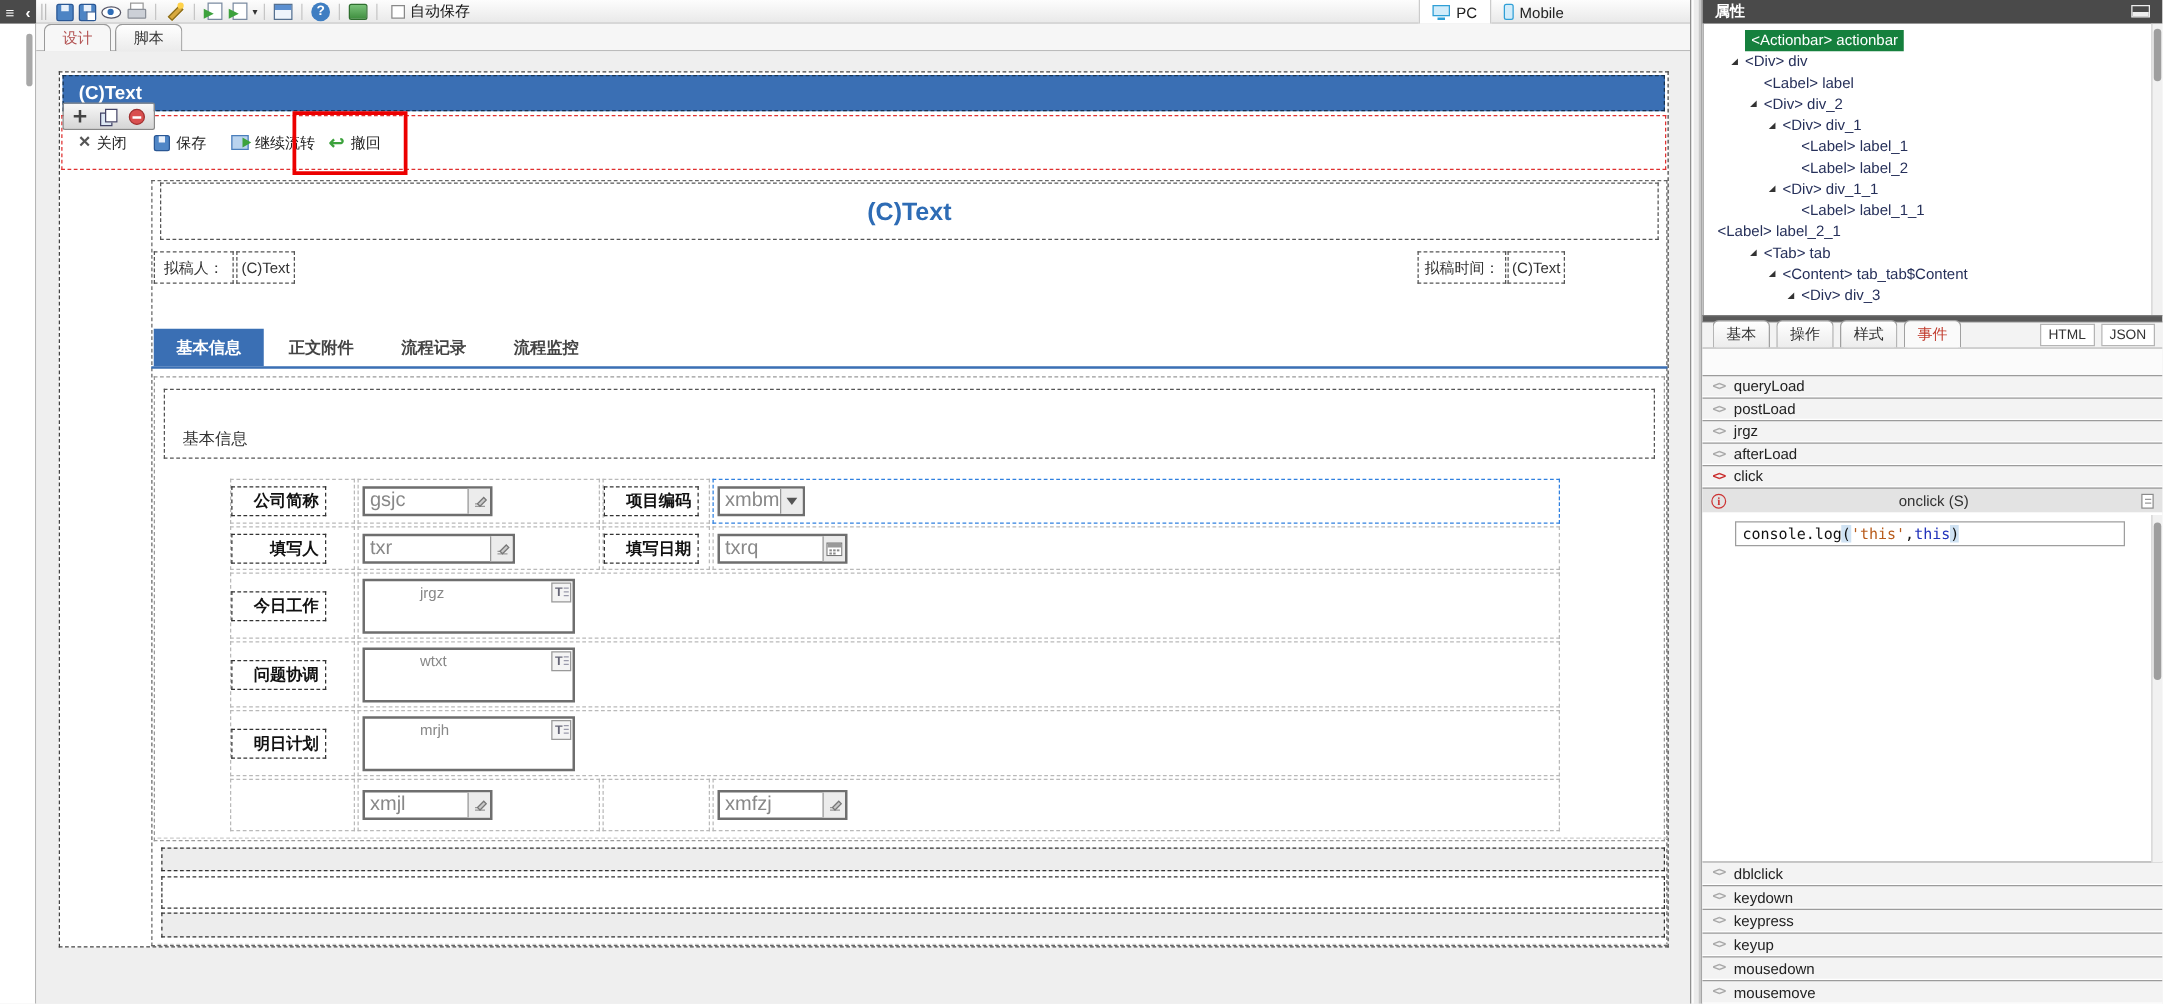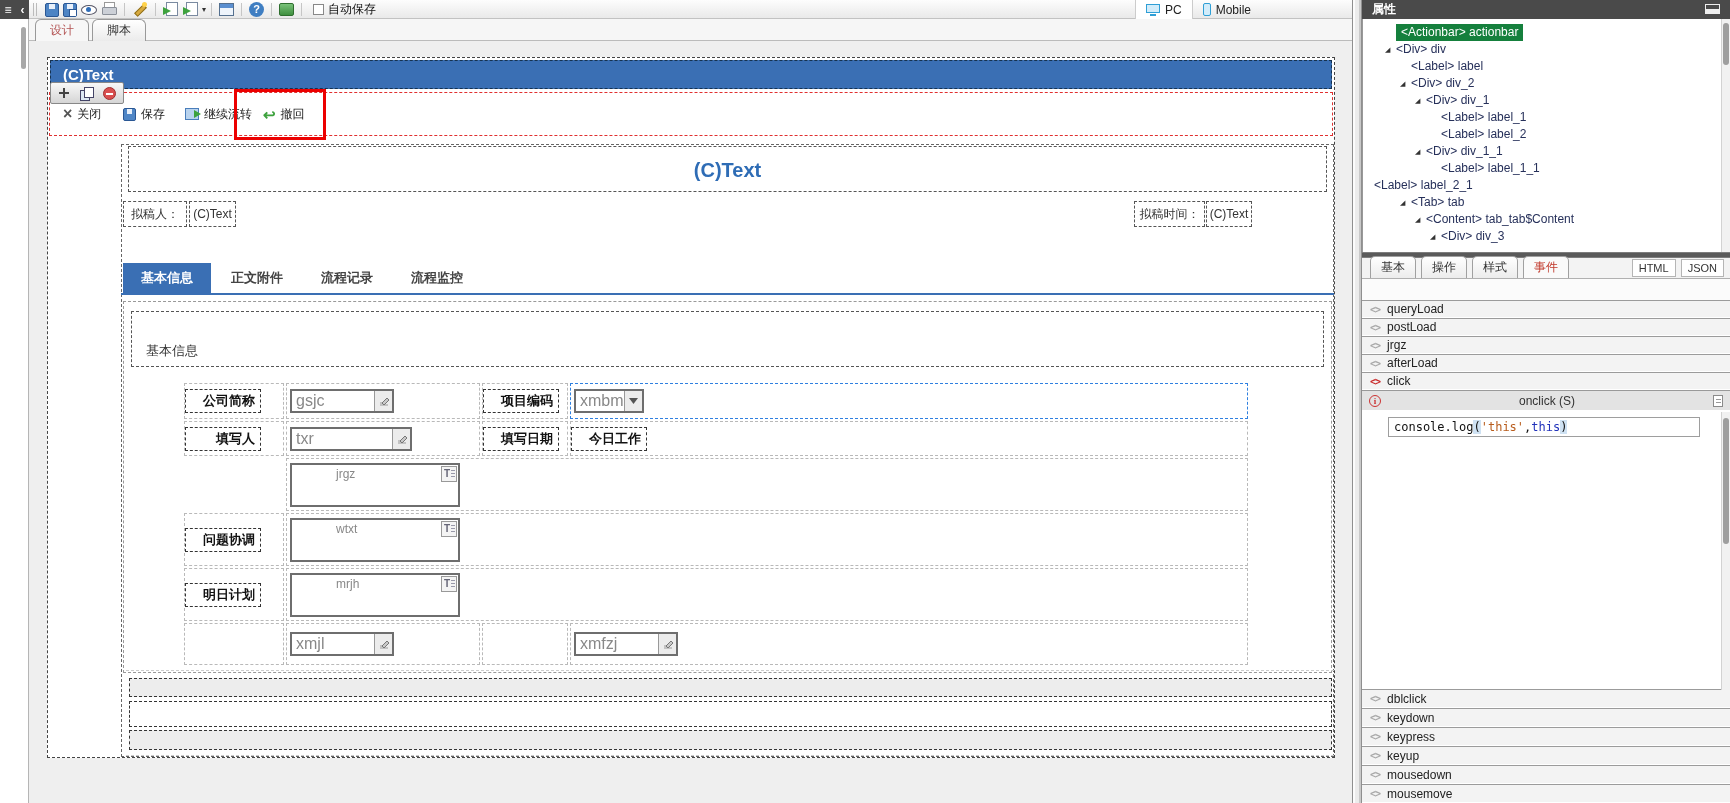--- a/index.html
+++ b/index.html
@@ -336,20 +336,38 @@
                   <path d="M2 10h8" stroke="#999"></path>
                   <path d="M2 8h4" stroke="#999"></path>
                   <path d="M4 8 L9 3 L11 5 L6 10 Z" fill="#c9c9c9" stroke="#777"></path>
                 </svg>
               </span>
             </div>
           </div>
           <div class="gcell lab">
             <span class="lab-box">填写日期</span>
           </div>
+          <div class="gcell inp">
+            <div class="x-input" style="width: 104px;">
+              <span class="val">txrq</span>
+              <span class="ibtn">
+                <svg width="13" height="12">
+                  <rect x="0.5" y="1.5" width="12" height="10" fill="#fff" stroke="#777"></rect>
+                  <rect x="1" y="2" width="11" height="3" fill="#9a9a9a"></rect>
+                  <g fill="#8a8a8a">
+                    <rect x="2.5" y="6.5" width="2" height="1.6"></rect>
+                    <rect x="5.5" y="6.5" width="2" height="1.6"></rect>
+                    <rect x="8.5" y="6.5" width="2" height="1.6"></rect>
+                    <rect x="2.5" y="9" width="2" height="1.6"></rect>
+                    <rect x="5.5" y="9" width="2" height="1.6"></rect>
+                  </g>
+                </svg>
+              </span>
+            </div>
+          </div>
           <div class="gcell lab">
             <span class="lab-box">今日工作</span>
           </div>
           <div class="gcell inp" style="grid-column: 2 / span 3;">
             <div class="x-textarea">
               <span class="val">jrgz</span>
               <span class="ibtn">
                 <svg width="13" height="13">
                   <text x="1" y="10" font-size="10" font-weight="bold" fill="#667">T</text>
                   <path d="M8 3.5h4M8 6.5h4M8 9.5h4" stroke="#99a"></path>

